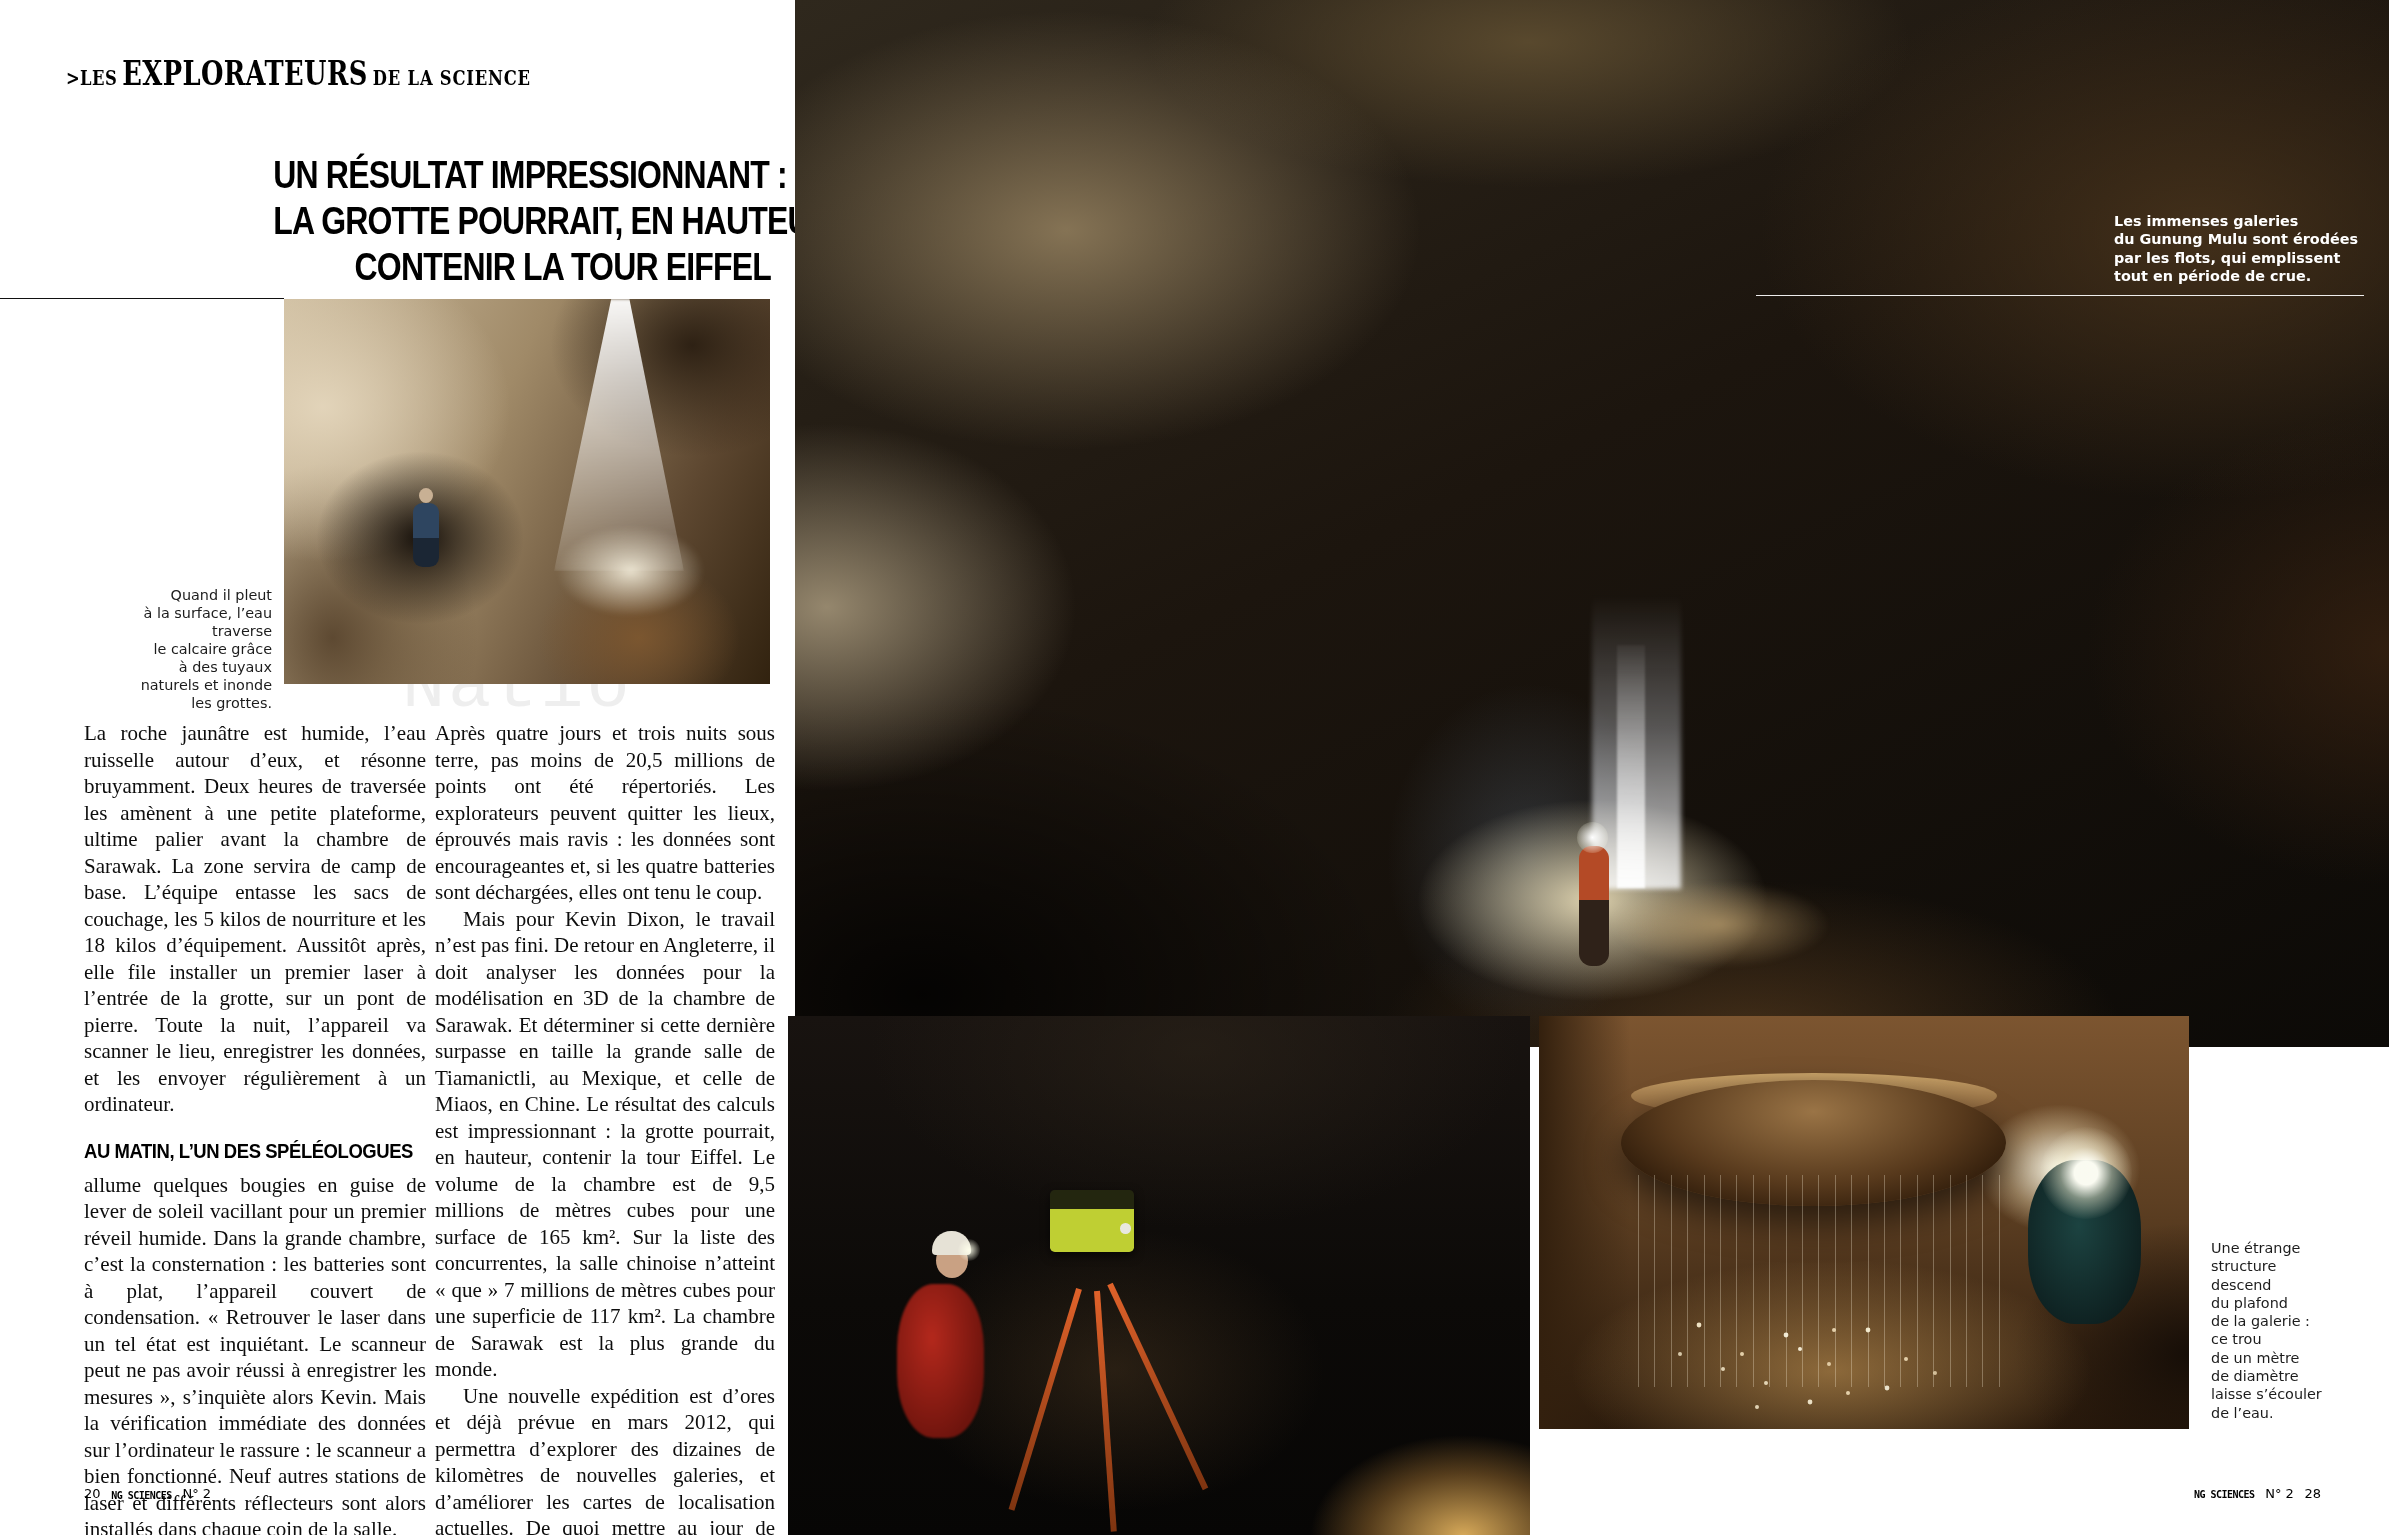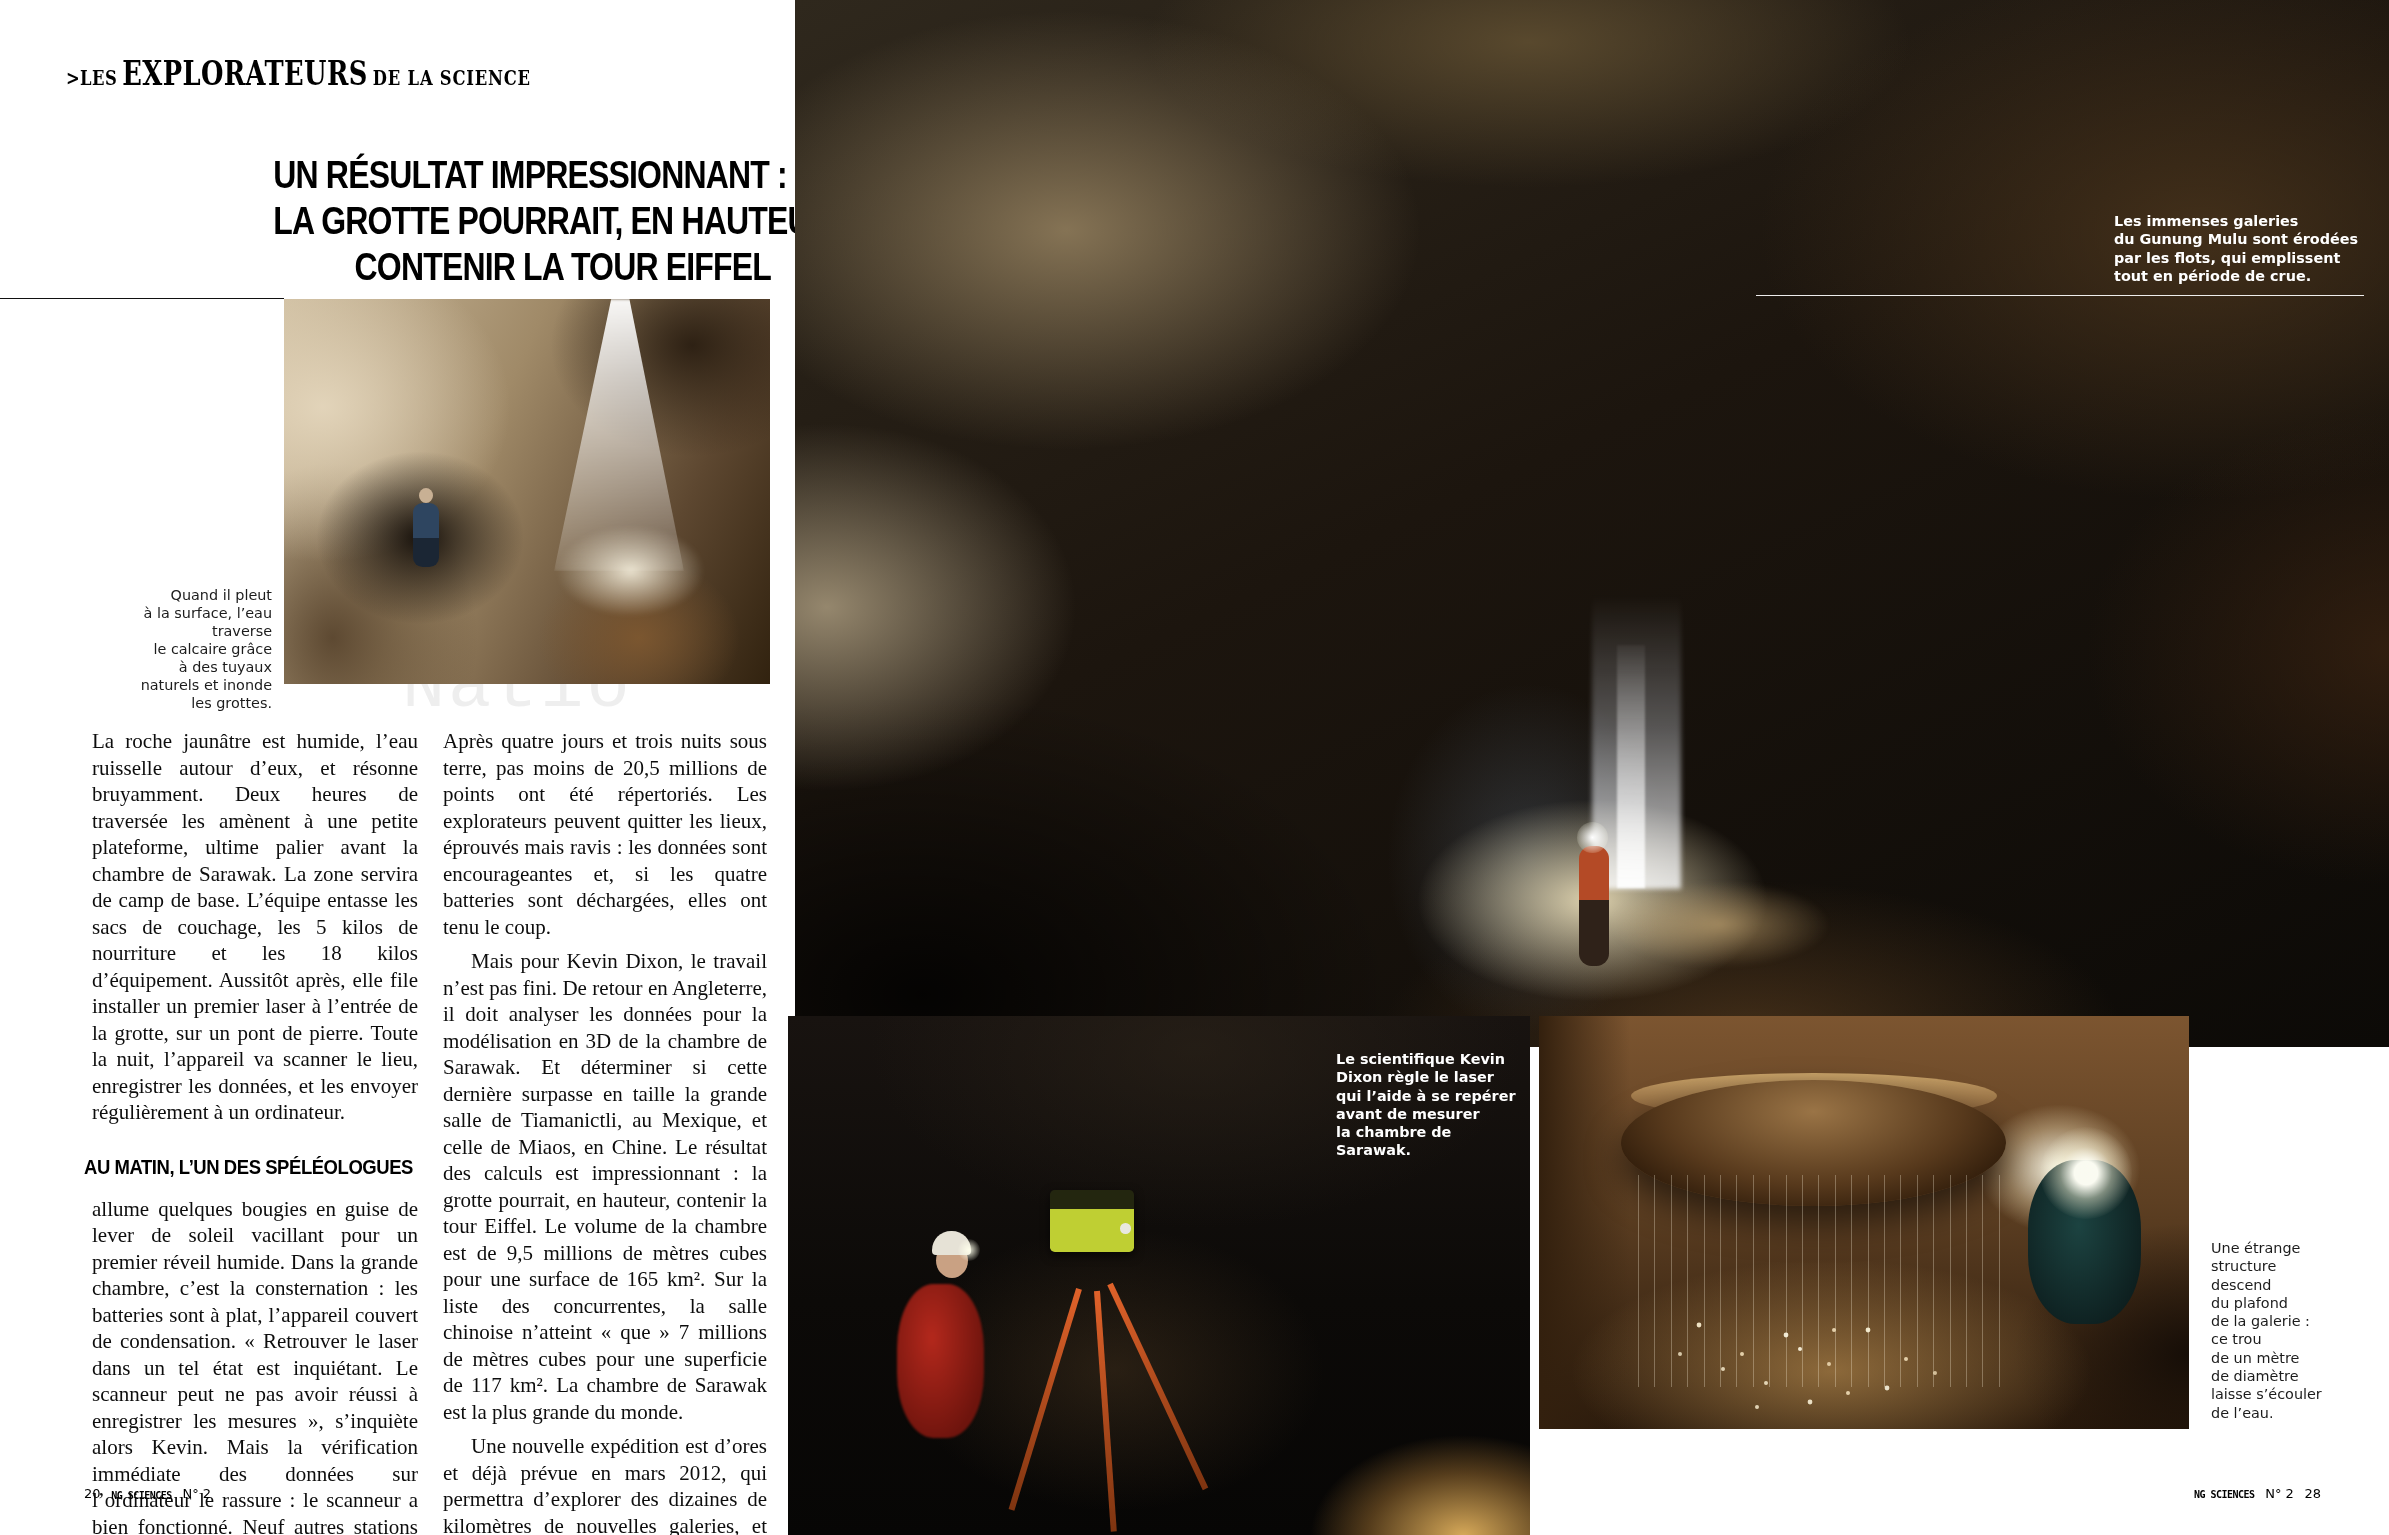--- a/index.html
+++ b/index.html
@@ -25,21 +25,21 @@
 
   
   .watermark{position:absolute;left:402px;top:646px;font-family:Liberation Mono, monospace;
              font-size:72px;color:rgba(90,90,90,.10);letter-spacing:2.9px;}
 
   
   .bodycol{position:absolute;top:720px;font-size:21px;line-height:26.5px;text-align:justify;
            color:#0d0d0d;hyphens:auto;}
   .col1{left:84px;width:342px;}
   .col2{left:435px;width:340px;}
-  .bodycol p{margin:8px;}
+  .bodycol p{margin:0;}
   .bodycol p.indent{text-indent:28px;}
   .subhead{display:inline-block;margin:20px 0 7.7px 0;font-family:"Liberation Sans",sans-serif;
            font-weight:bold;font-size:21px;letter-spacing:-0.5px;color:#000;
            transform:scaleX(.88);transform-origin:0 50%;white-space:nowrap;}
   .end-mark{display:inline-block;width:8.7px;height:12.5px;border:2.4px solid #f7b519;
             margin-left:6.7px;vertical-align:-1.4px;}
 
   
   .cap{font-family:"DejaVu Sans",sans-serif;white-space:pre-line;}
   .cap-small{position:absolute;left:99px;top:542px;width:173px;text-align:right;
@@ -215,25 +215,20 @@
   <div class="photo photo-dixon">
     <div class="leg leg1"></div>
     <div class="leg leg2"></div>
     <div class="leg leg3"></div>
     <div class="scanner"></div>
     <div class="scanner-dot"></div>
     <div class="dixon-body"></div>
     <div class="dixon-head"></div>
     <div class="dixon-helmet"></div>
     <div class="dixon-lamp"></div>
-    <div class="dixon-cap cap cap-overlay">Le scientifique Kevin
-Dixon règle le laser
-qui l’aide à se repérer
-avant de mesurer
-la chambre de Sarawak.</div>
   </div>
 
   <div class="photo photo-structure">
     <div class="mushroom-top"></div>
     <div class="mushroom"></div>
     <div class="streaks"></div>
     <div class="struct-person"></div>
     <div class="struct-lamp"></div>
     <div class="sparkles"></div>
   </div>

